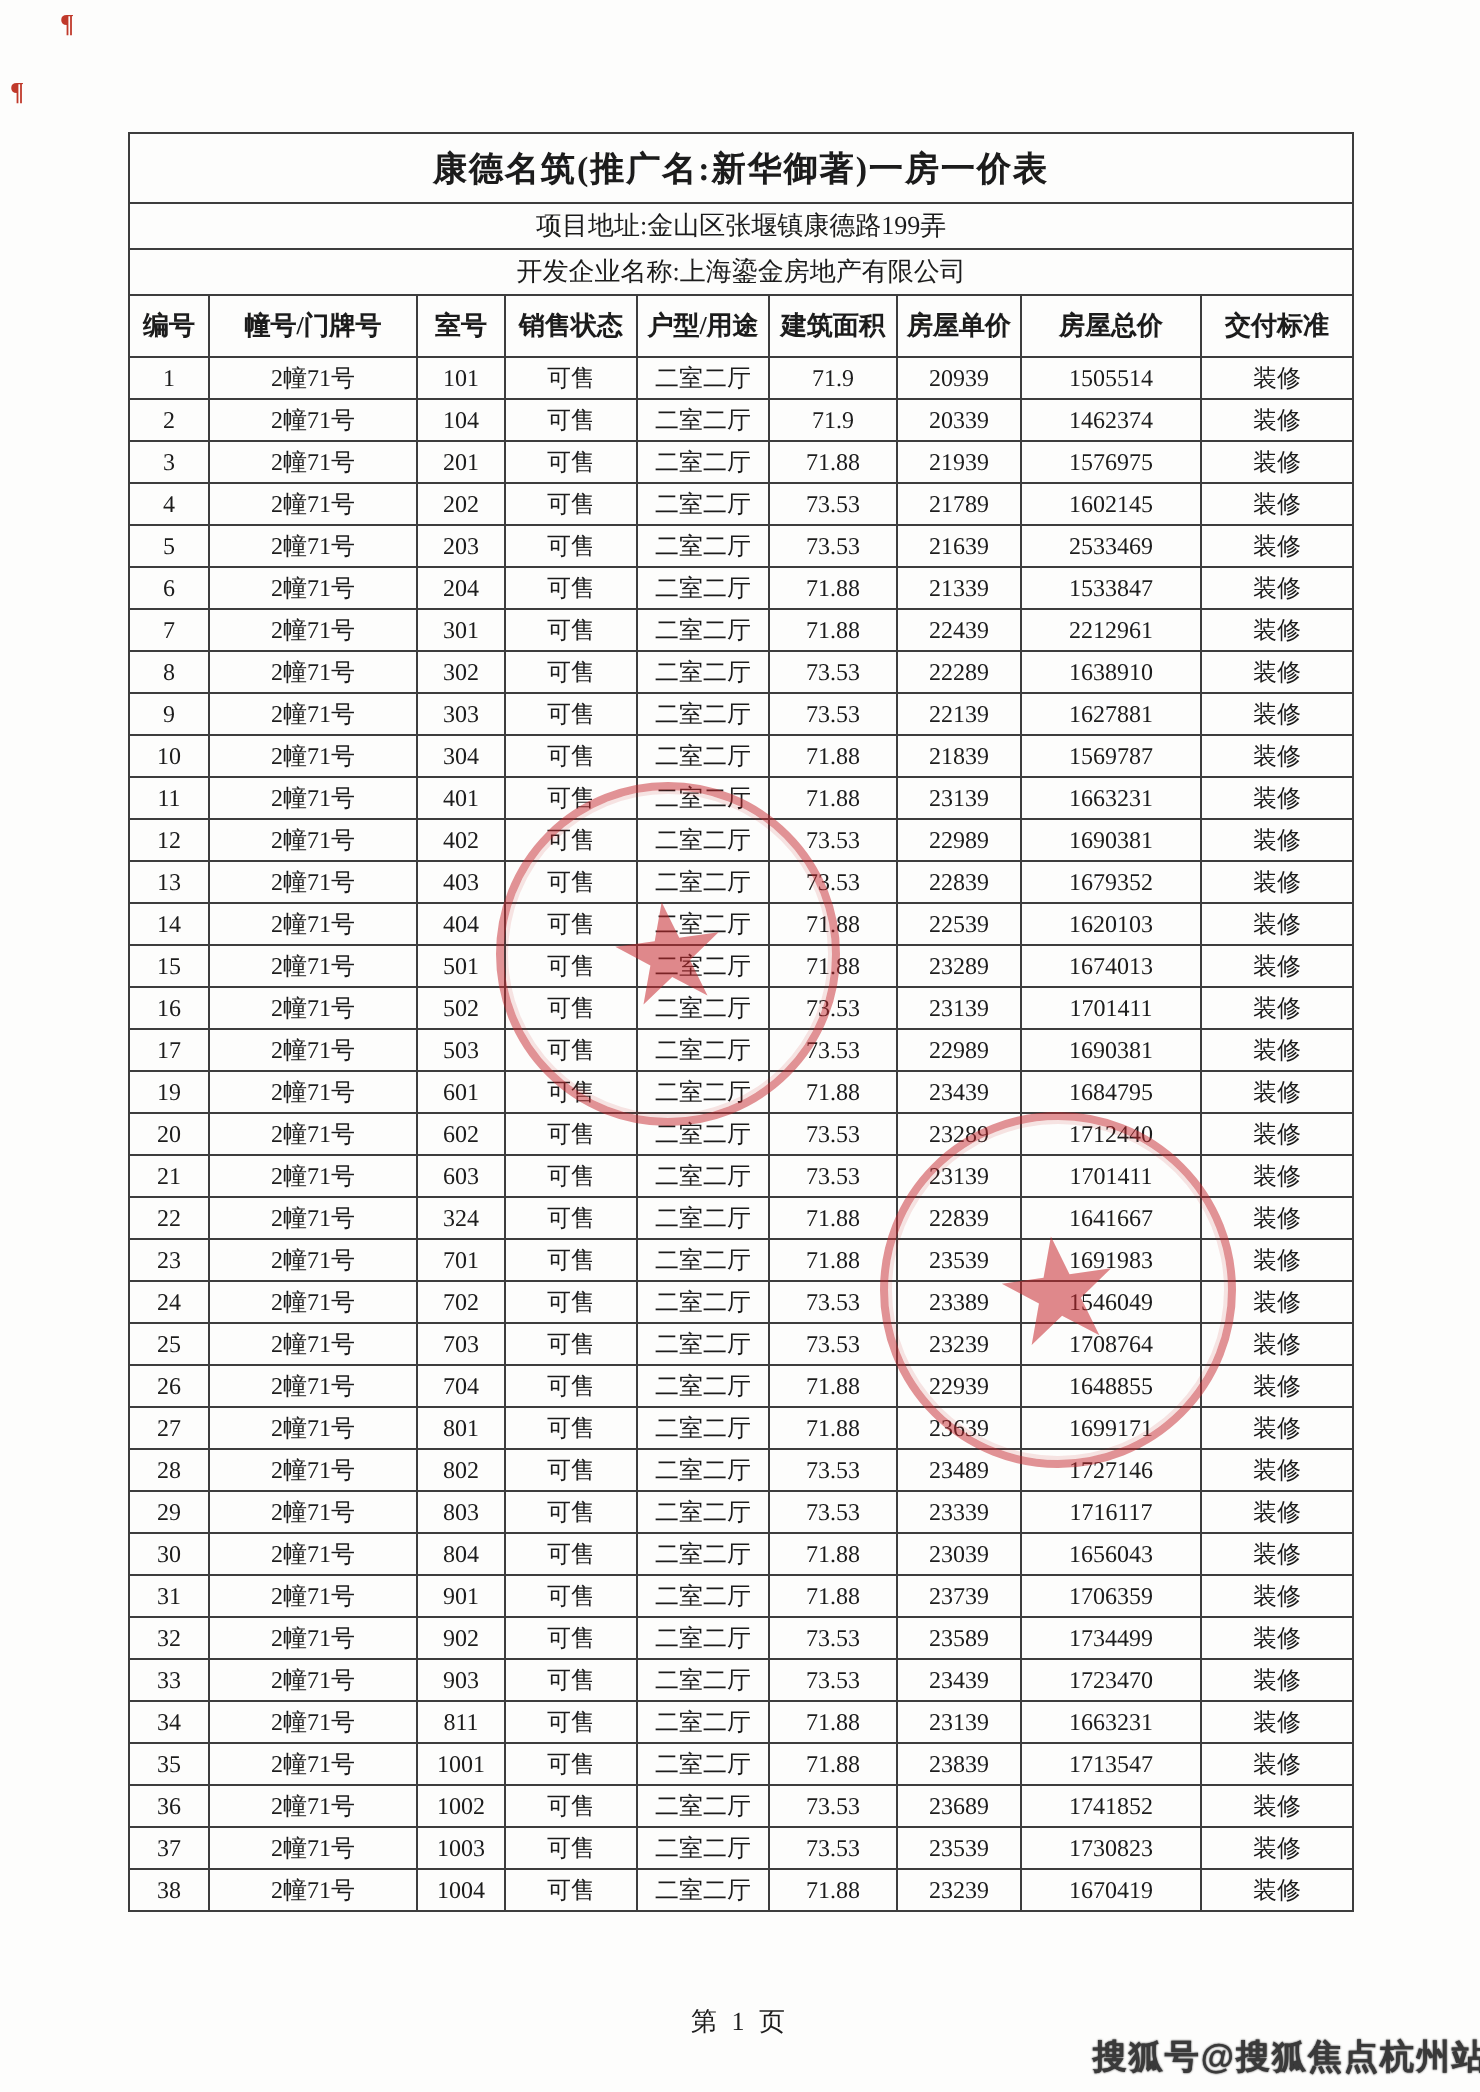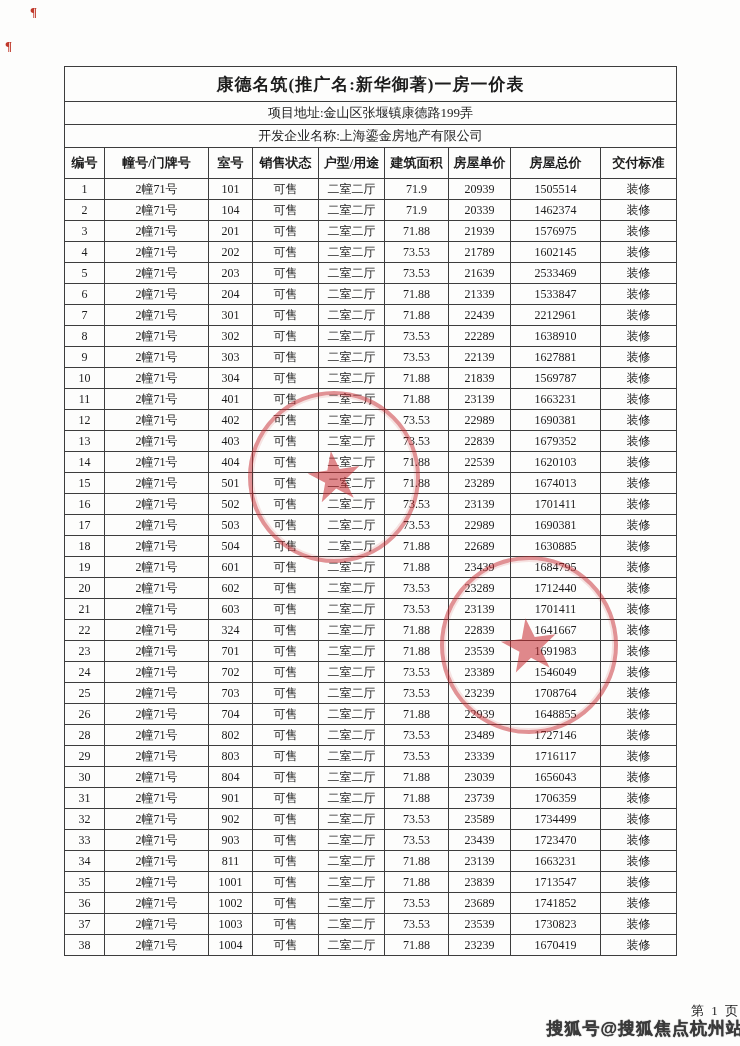--- a/index.html
+++ b/index.html
@@ -82,21 +82,21 @@
   .seal1 { left: 248px; top: 391px; width: 164px; height: 164px; }
   .seal1 .star { font-size: 68px; }
   .seal2 { left: 440px; top: 556px; width: 170px; height: 170px; }
   .seal2 .star { font-size: 72px; }
 
   .footer {
     position: absolute;
     left: 0;
     width: 740px;
     bottom: 26px;
-    text-align: right;
+    text-align: center;
     font-size: 13px;
     letter-spacing: 2px;
   }
   .watermark {
     position: absolute;
     right: -4px;
     bottom: 6px;
     font-family: "Liberation Sans", sans-serif;
     font-size: 17px;
     font-weight: bold;
@@ -330,31 +330,20 @@
           <td>2幢71号</td>
           <td>503</td>
           <td>可售</td>
           <td>二室二厅</td>
           <td>73.53</td>
           <td>22989</td>
           <td>1690381</td>
           <td>装修</td>
         </tr>
         <tr>
-          <td>18</td>
-          <td>2幢71号</td>
-          <td>504</td>
-          <td>可售</td>
-          <td>二室二厅</td>
-          <td>71.88</td>
-          <td>22689</td>
-          <td>1630885</td>
-          <td>装修</td>
-        </tr>
-        <tr>
           <td>19</td>
           <td>2幢71号</td>
           <td>601</td>
           <td>可售</td>
           <td>二室二厅</td>
           <td>71.88</td>
           <td>23439</td>
           <td>1684795</td>
           <td>装修</td>
         </tr>
@@ -426,20 +415,31 @@
         </tr>
         <tr>
           <td>26</td>
           <td>2幢71号</td>
           <td>704</td>
           <td>可售</td>
           <td>二室二厅</td>
           <td>71.88</td>
           <td>22939</td>
           <td>1648855</td>
+          <td>装修</td>
+        </tr>
+        <tr>
+          <td>27</td>
+          <td>2幢71号</td>
+          <td>801</td>
+          <td>可售</td>
+          <td>二室二厅</td>
+          <td>71.88</td>
+          <td>23639</td>
+          <td>1699171</td>
           <td>装修</td>
         </tr>
         <tr>
           <td>28</td>
           <td>2幢71号</td>
           <td>802</td>
           <td>可售</td>
           <td>二室二厅</td>
           <td>73.53</td>
           <td>23489</td>

